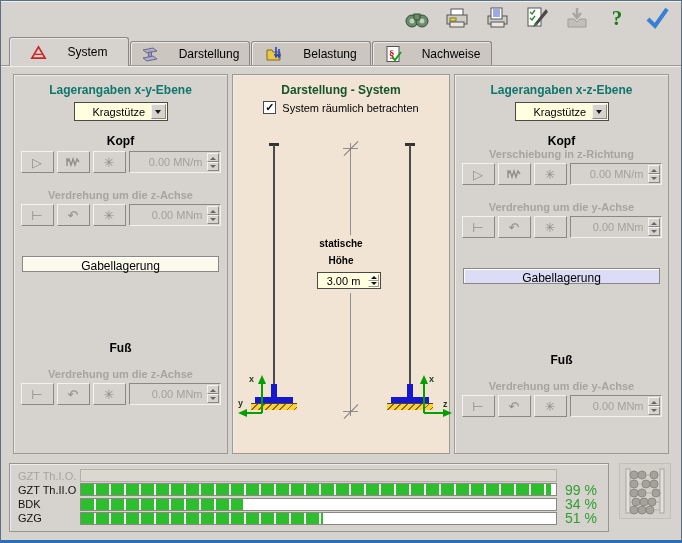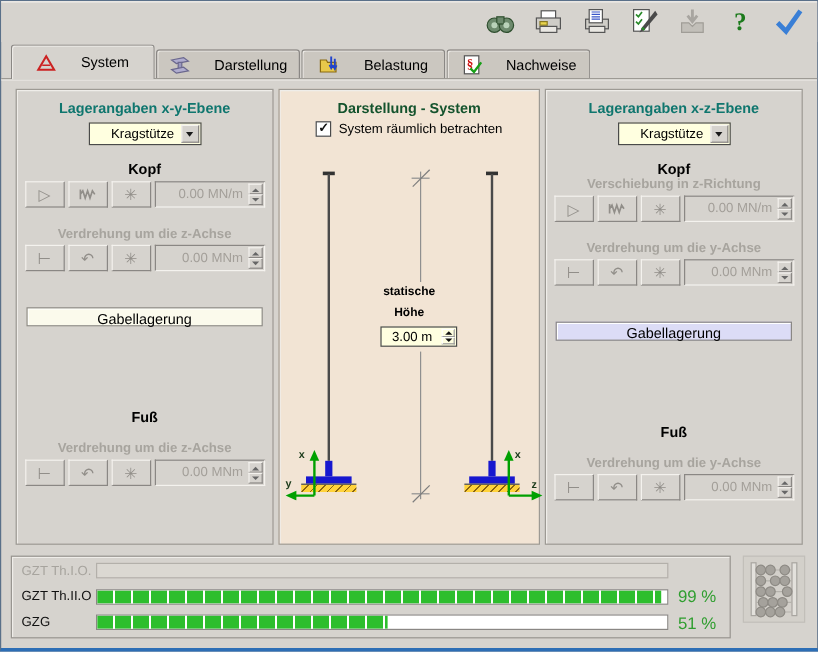--- a/index.html
+++ b/index.html
@@ -368,20 +368,27 @@
             <div class="sb-fill" style="width: 0%;"></div>
           </div>
         <span class="sb-pct"></span>
       </div>
       <div class="sb-row">
         <span class="sb-label">GZT Th.II.O</span>
         <div class="sb-bar">
             <div class="sb-fill" style="width: 99%;"></div>
           </div>
         <span class="sb-pct">99 %</span>
+      </div>
+      <div class="sb-row">
+        <span class="sb-label">BDK</span>
+        <div class="sb-bar">
+            <div class="sb-fill" style="width: 34%;"></div>
+          </div>
+        <span class="sb-pct">34 %</span>
       </div>
       <div class="sb-row">
         <span class="sb-label">GZG</span>
         <div class="sb-bar">
             <div class="sb-fill" style="width: 51%;"></div>
           </div>
         <span class="sb-pct">51 %</span>
       </div>
     </div>
     <div class="abacus-box">

